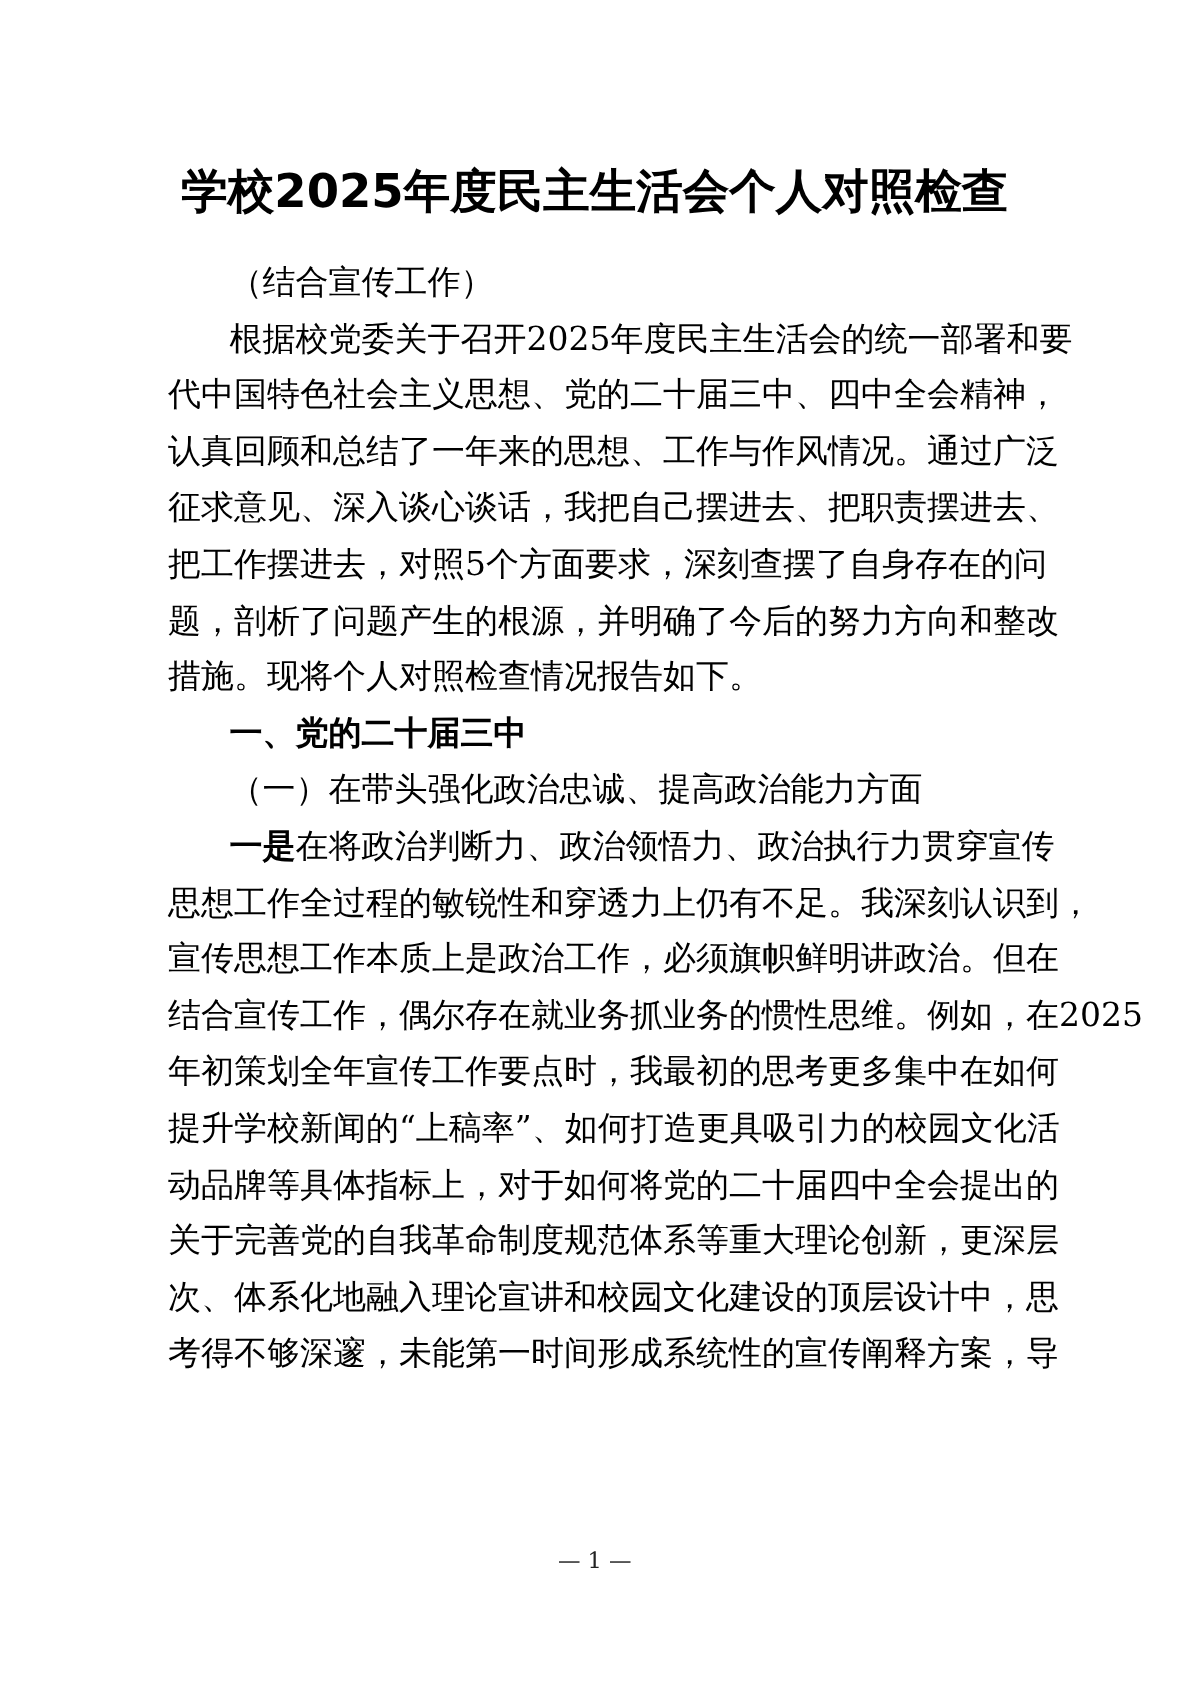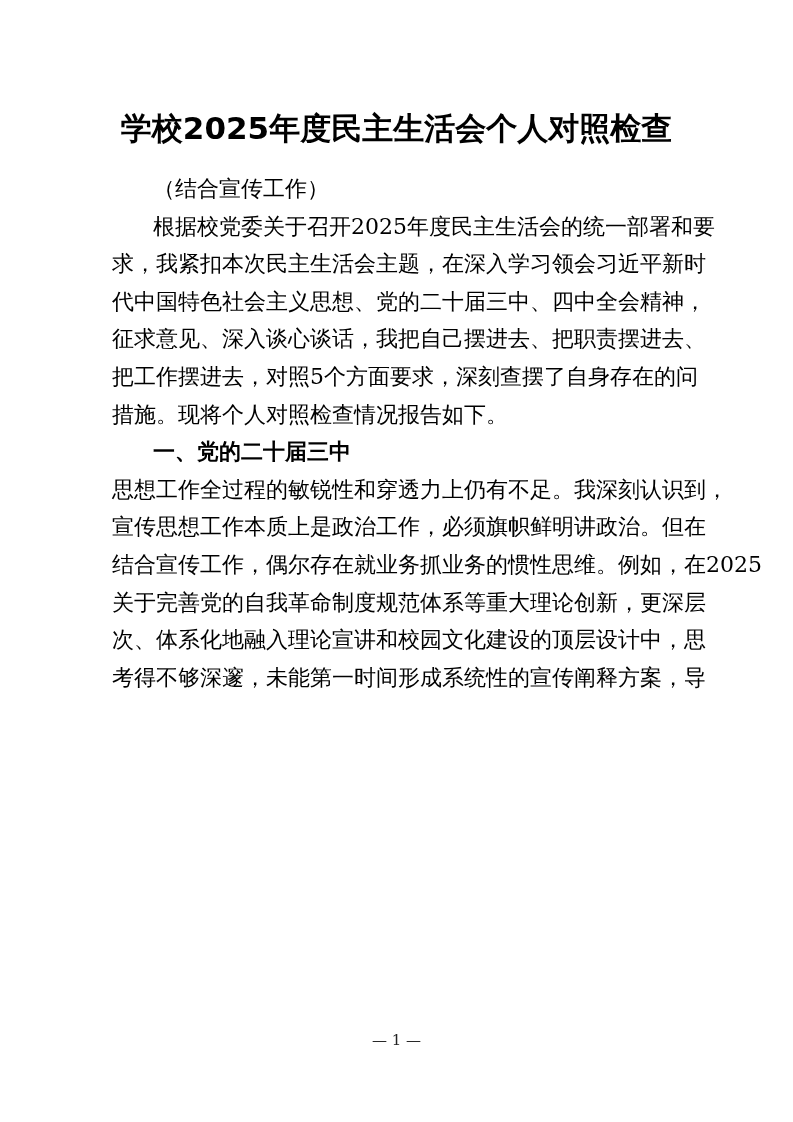--- a/index.html
+++ b/index.html
@@ -29,30 +29,36 @@
 </head>
 <body>
 
 <div class="page">
   <div class="title">学校2025年度民主生活会个人对照检查</div>
 
   <div class="body">
     <span class="line last indent">（结合宣传工作）</span>
 
     <span class="line indent">根据校党委关于召开2025年度民主生活会的统一部署和要</span>
-    <span class="line">求，我紧扣本次民主生活会主题，在深入学习领会习近平新时</span>
     <span class="line">代中国特色社会主义思想、党的二十届三中、四中全会精神，</span>
+    <span class="line">认真回顾和总结了一年来的思想、工作与作风情况。通过广泛</span>
     <span class="line">征求意见、深入谈心谈话，我把自己摆进去、把职责摆进去、</span>
     <span class="line">把工作摆进去，对照5个方面要求，深刻查摆了自身存在的问</span>
+    <span class="line">题，剖析了问题产生的根源，并明确了今后的努力方向和整改</span>
     <span class="line last">措施。现将个人对照检查情况报告如下。</span>
 
     <span class="line h1 indent">一、党的二十届三中</span>
+    <span class="line h2 indent">（一）在带头强化政治忠诚、提高政治能力方面</span>
 
+    <span class="line indent"><span class="em">一是</span><span>在将政治判断力、政治领悟力、政治执行力贯穿宣传</span></span>
     <span class="line">思想工作全过程的敏锐性和穿透力上仍有不足。我深刻认识到，</span>
     <span class="line">宣传思想工作本质上是政治工作，必须旗帜鲜明讲政治。但在</span>
     <span class="line">结合宣传工作，偶尔存在就业务抓业务的惯性思维。例如，在2025</span>
+    <span class="line">年初策划全年宣传工作要点时，我最初的思考更多集中在如何</span>
+    <span class="line">提升学校新闻的“上稿率”、如何打造更具吸引力的校园文化活</span>
+    <span class="line">动品牌等具体指标上，对于如何将党的二十届四中全会提出的</span>
     <span class="line">关于完善党的自我革命制度规范体系等重大理论创新，更深层</span>
     <span class="line">次、体系化地融入理论宣讲和校园文化建设的顶层设计中，思</span>
     <span class="line">考得不够深邃，未能第一时间形成系统性的宣传阐释方案，导</span>
   </div>
 
   <div class="footer">— 1 —</div>
 </div>
 
 </body></html>

